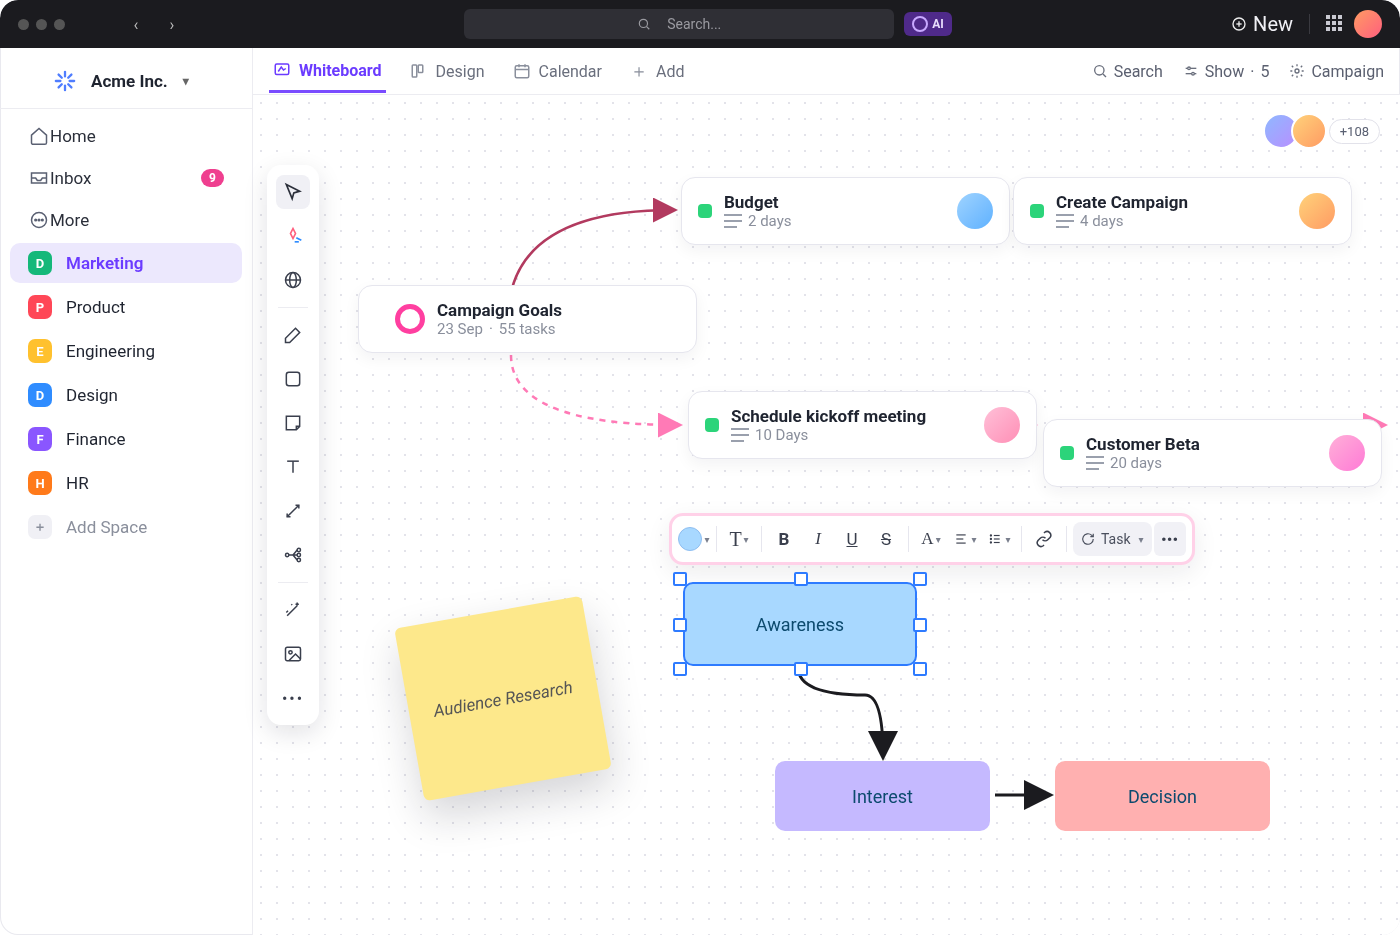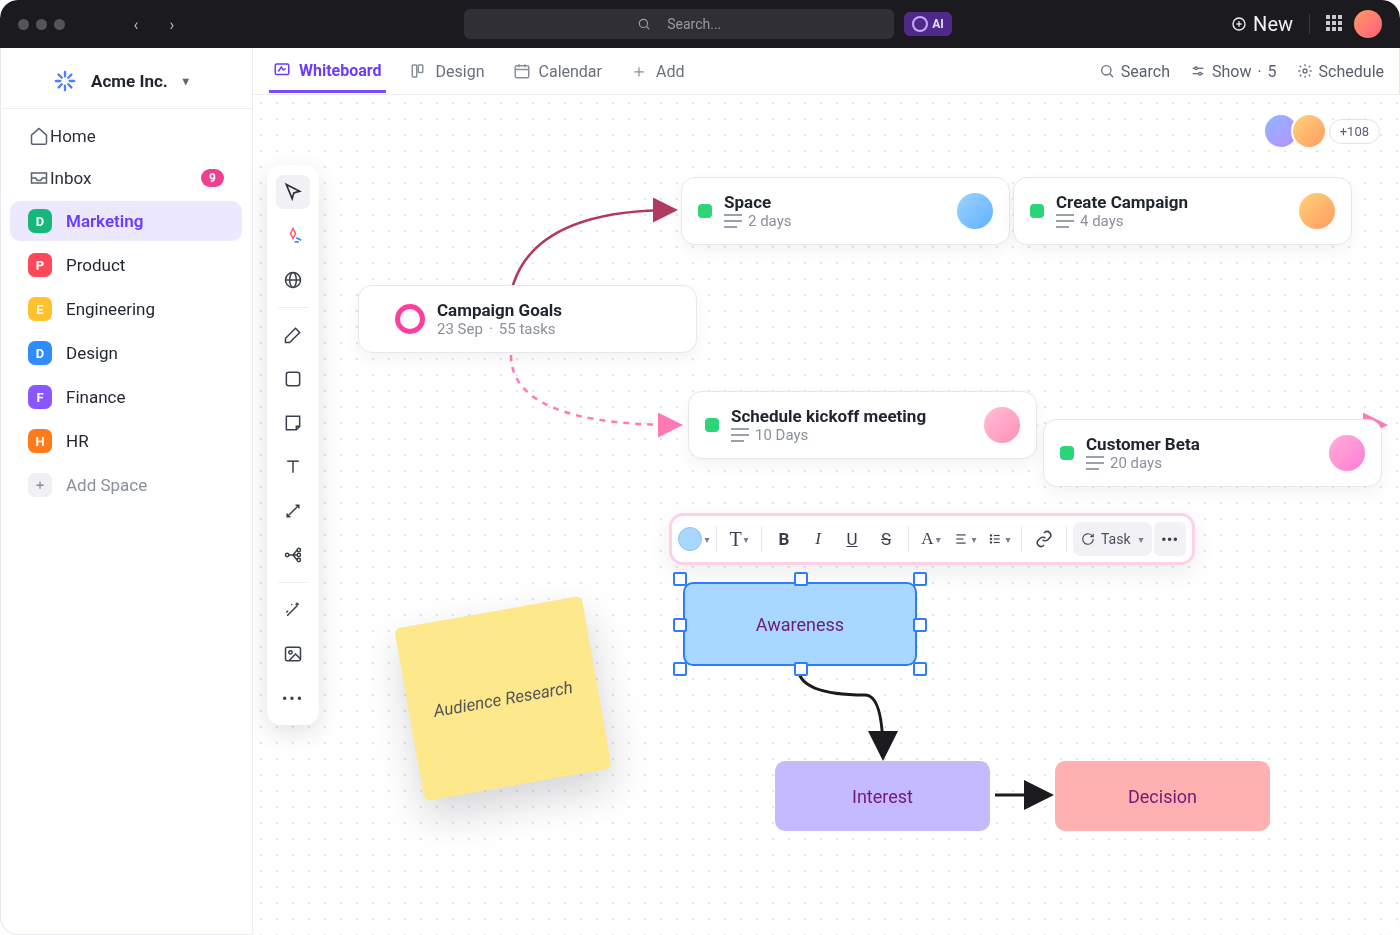--- a/index.html
+++ b/index.html
@@ -66,21 +66,21 @@
 .stat{width:14px;height:14px;border-radius:4px;background:#2cd47a;}
 .lines-ic{width:18px;height:14px;display:flex;flex-direction:column;justify-content:space-between;}
 .lines-ic span{height:2px;background:#9aa0ad;}
 .lines-ic span:nth-child(3){width:70%;}
 .ring{width:20px;height:20px;border:5px solid #ff3fa0;border-radius:50%;}
 
 
 .sticky{position:absolute;width:190px;height:175px;background:#fde88b;border-radius:6px;box-shadow:0 18px 40px rgba(20,20,40,.18);display:flex;align-items:center;justify-content:center;font-style:italic;color:#555;font-size:17px;text-align:center;transform:rotate(-10deg);}
 
 
-.flowbox{position:absolute;border-radius:10px;display:flex;align-items:center;justify-content:center;font-size:18px;color:#701a75;}
+.flowbox{position:absolute;border-radius:10px;display:flex;align-items:center;justify-content:center;font-size:18px;color:#0c4a6e;}
 .selbox{border:2px solid #2e7bff;}
 .selhandles{position:absolute;inset:-6px;}
 .selhandles span{position:absolute;width:10px;height:10px;background:#fff;border:2px solid #2e7bff;border-radius:2px;}
 
 
 .fmt{position:absolute;background:#fff;border:3px solid #ffd1e8;border-radius:14px;height:46px;display:flex;align-items:center;padding:0 6px;gap:2px;box-shadow:0 8px 24px rgba(20,20,40,.08);}
 .fmt .fb{min-width:32px;height:34px;border-radius:6px;display:flex;align-items:center;justify-content:center;color:#3a3f4d;font-size:17px;}
 .fmt .sep{width:1px;height:26px;background:#e6e6ee;margin:0 4px;}
 .fmt .pill{background:#f1f1f6;height:34px;border-radius:8px;display:flex;align-items:center;padding:0 8px;gap:6px;color:#4a4f5d;font-size:14px;}
 .caret{font-size:10px;color:#7a7f8d;margin-left:2px;}
@@ -168,20 +168,31 @@
       <div class="sitem">
         <span class="sicon">
             <svg width="20" height="20" viewBox="0 0 24 24" fill="none" stroke="#5a6072" stroke-width="1.8">
               <path d="M3 12h5l2 3h4l2-3h5"></path>
               <path d="M3 6h18v12H3z"></path>
             </svg>
           </span>
         <span>Inbox</span>
         <span class="badge">9</span>
       </div>
+      <div class="sitem">
+        <span class="sicon">
+            <svg width="20" height="20" viewBox="0 0 24 24" fill="none" stroke="#5a6072" stroke-width="1.8">
+              <circle cx="12" cy="12" r="9"></circle>
+              <circle cx="8" cy="12" r="1" fill="#5a6072"></circle>
+              <circle cx="12" cy="12" r="1" fill="#5a6072"></circle>
+              <circle cx="16" cy="12" r="1" fill="#5a6072"></circle>
+            </svg>
+          </span>
+        <span>More</span>
+      </div>
 
 
       <div class="space active">
           <div class="sq" style="background:#15b87a">D</div>
           <span>Marketing</span>
         </div>
       <div class="space">
           <div class="sq" style="background:#ff4757">P</div>
           <span>Product</span>
         </div>
@@ -254,21 +265,21 @@
             </svg>
           <span>Show</span>
             <span>·</span>
             <span>5</span>
         </div>
         <div class="lightbtn">
           <svg width="16" height="16" viewBox="0 0 24 24" fill="none" stroke="#6a6f7d" stroke-width="2">
               <circle cx="12" cy="12" r="3"></circle>
               <path d="M12 2v3M12 19v3M4.2 4.2l2.1 2.1M17.7 17.7l2.1 2.1M2 12h3M19 12h3M4.2 19.8l2.1-2.1M17.7 6.3l2.1-2.1"></path>
             </svg>
-          <span>Schedule</span>
+          <span>Campaign</span>
         </div>
       </div>
 
       <div class="canvas">
 
         <div class="vtoolbar">
           <div class="tb active">
               <svg width="20" height="20" viewBox="0 0 24 24" fill="none" stroke="#2b2f3a" stroke-width="2">
                 <path d="M4 3l16 8-7 2-2 7z"></path>
               </svg>
@@ -380,21 +391,21 @@
                 <span>23 Sep</span>
                 <span>·</span>
                 <span>55 tasks</span>
               </div>
           </div>
         </div>
 
         <div class="card" style="left:428px;top:82px;width:295px;">
           <span class="stat"></span>
           <div>
-            <div class="title">Space</div>
+            <div class="title">Budget</div>
             <div class="sub">
                 <span class="lines-ic">
                   <span></span>
                   <span></span>
                   <span></span>
                 </span>
                 <span>2 days</span>
               </div>
           </div>
           <div class="av" style="background:linear-gradient(135deg,#9fd3ff,#5fb1ff);"></div>

